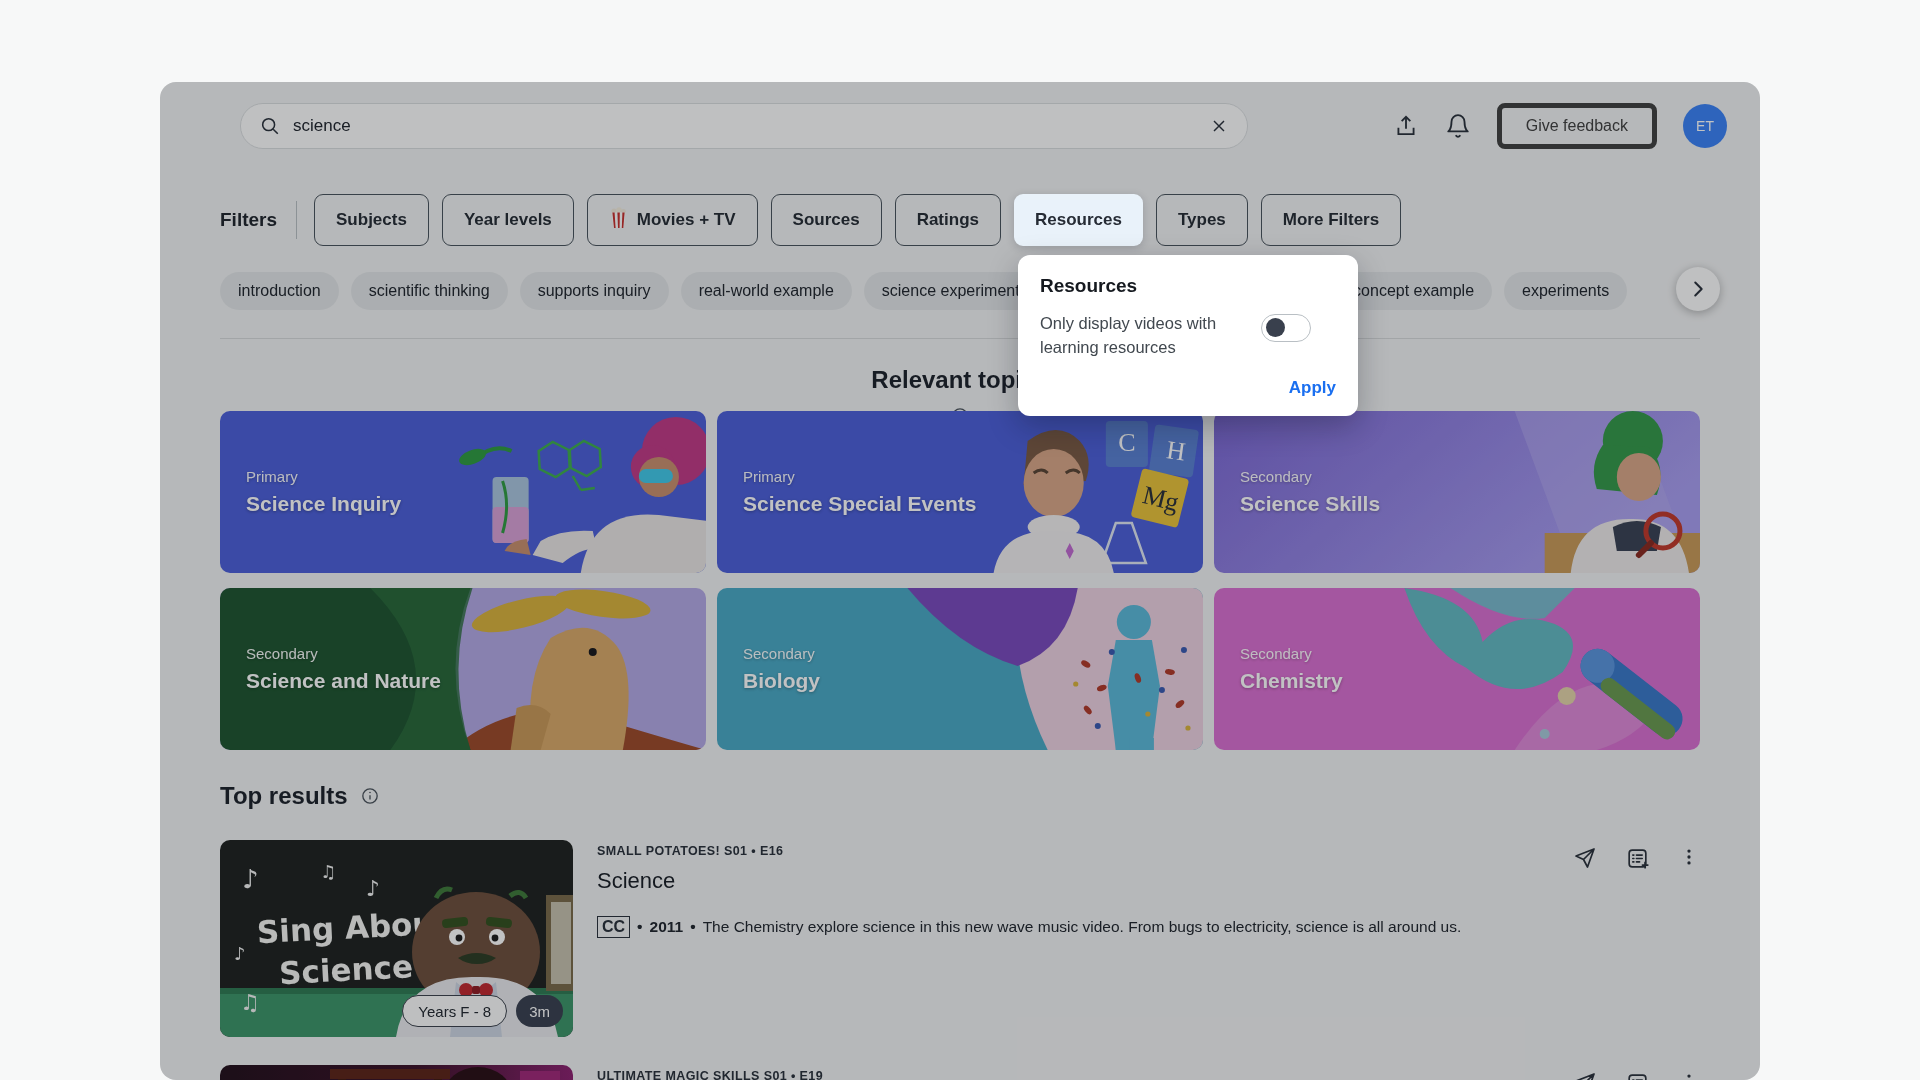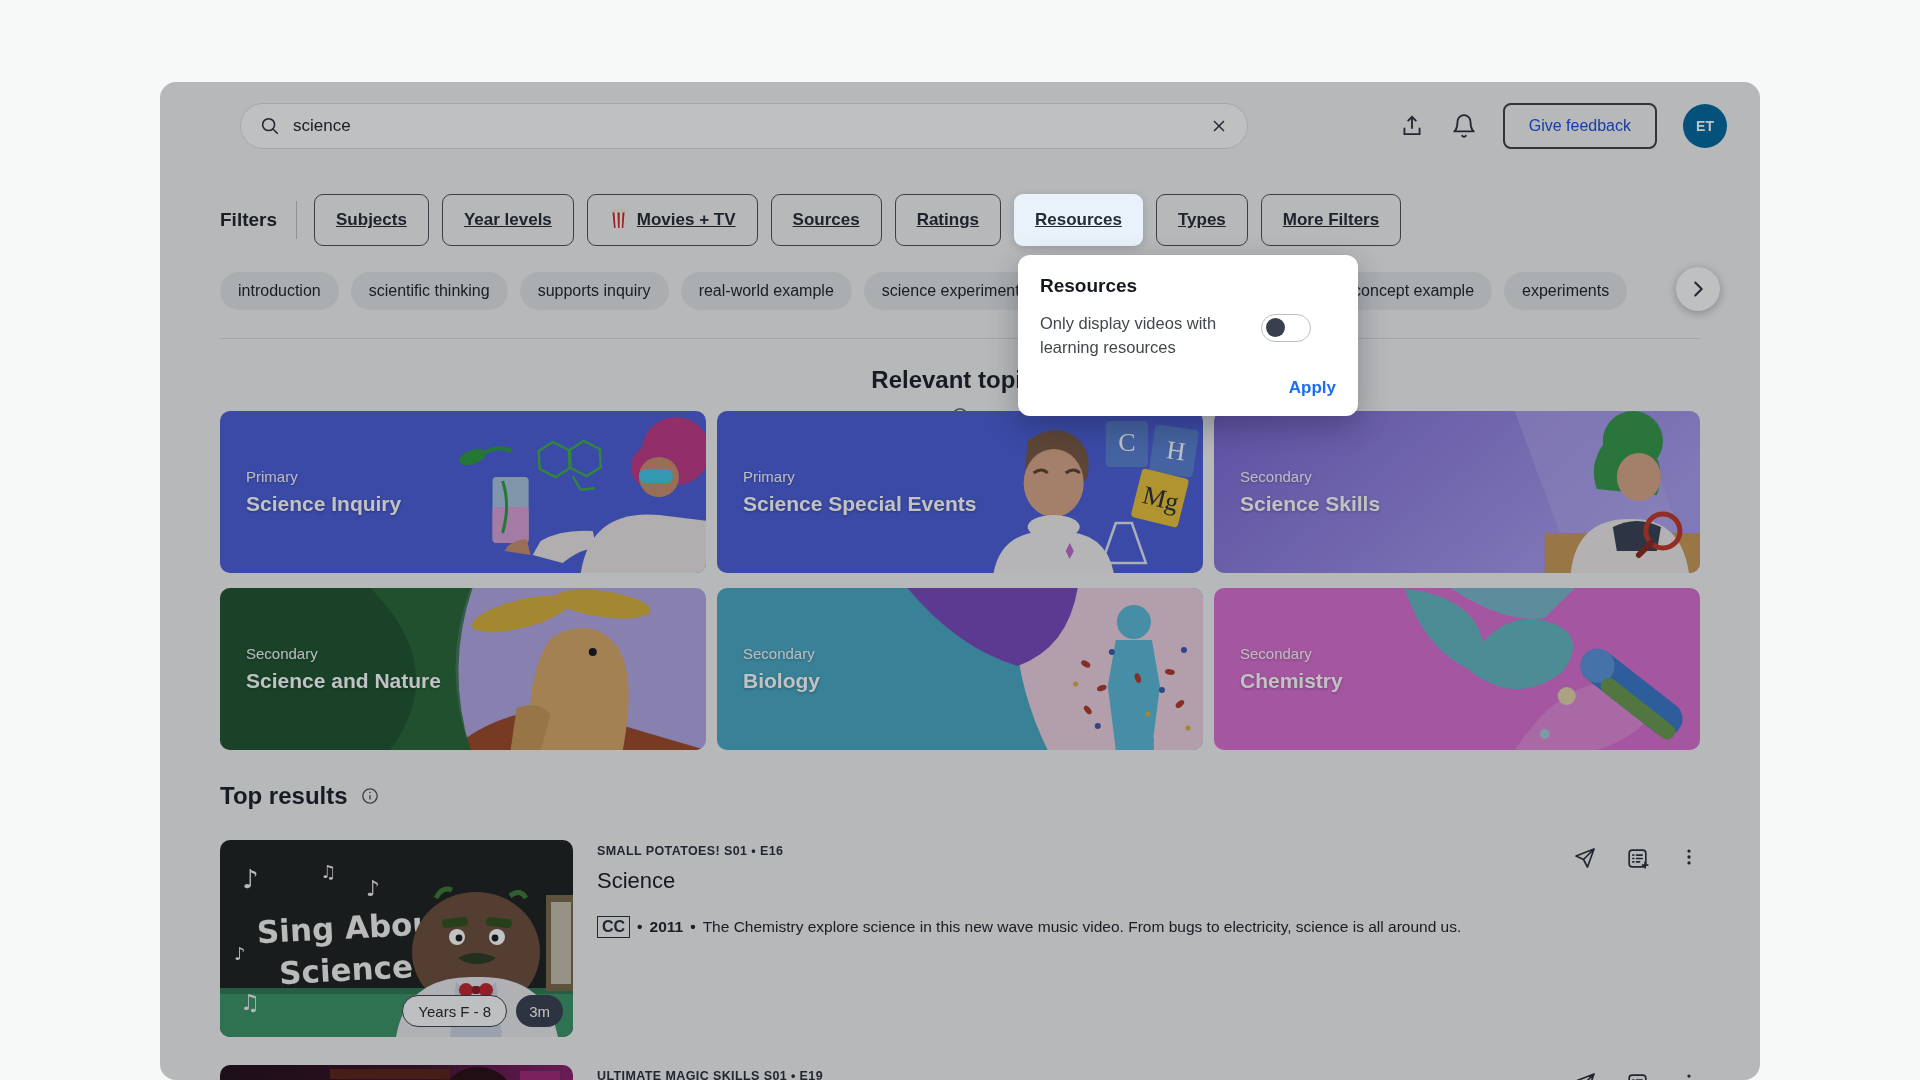--- a/index.html
+++ b/index.html
@@ -16,33 +16,33 @@
   
   .topbar { position:absolute; left:80px; right:33px; top:21px; height:46px;
             display:flex; align-items:center; }
   .search-pill { width:1008px; height:46px; background:#fdfdfd; border:1px solid #d9dcde;
                  border-radius:23px; display:flex; align-items:center; padding:0 18px; gap:12px; }
   .search-pill input { border:none; outline:none; background:transparent; flex:1;
                        font:17px "Liberation Sans", sans-serif; color:#21262e; }
   .icon-btn { background:none; border:none; cursor:pointer; color:#2a313b;
               display:flex; align-items:center; justify-content:center; }
   .top-actions { margin-left:auto; display:flex; align-items:center; gap:26px; }
-  .feedback-btn { height:46px; padding:0 24px; border:2px solid #404040; border-radius:8px;
-                  background:transparent; font:16px "Liberation Sans", sans-serif; color:#1d4ed8; cursor:pointer; }
-  .avatar { width:44px; height:44px; border-radius:50%; background:#0369a1; color:#fff;
-            font-size:14px; font-weight:700; display:flex; align-items:center; justify-content:center; cursor:pointer; }
+  .feedback-btn { height:46px; padding:0 24px; border:5px solid #404040; border-radius:8px;
+                  background:transparent; font:16px "Liberation Sans", sans-serif; color:#404040; cursor:pointer; }
+  .avatar { width:44px; height:44px; border-radius:50%; background:#3b82f6; color:#fff;
+            font-size:14px; font-weight:400; display:flex; align-items:center; justify-content:center; cursor:pointer; }
 
   
   .filters-row { position:absolute; left:60px; right:60px; top:112px; height:52px;
                  display:flex; align-items:center; gap:13px; }
   .filters-label { font-size:19px; font-weight:700; color:#21262e; margin-right:6px; }
   .v-divider { width:1px; height:38px; background:#b9bfc3; margin-right:4px; }
   .filter-btn { height:52px; padding:0 21px; border:1px solid #49535c; border-radius:9px;
                 background:transparent; font:17px "Liberation Sans", sans-serif; font-weight:700;
-                color:#262c35; cursor:pointer; display:flex; align-items:center; gap:9px;text-decoration:underline; }
+                color:#262c35; cursor:pointer; display:flex; align-items:center; gap:9px; }
   .filter-btn.active { border:none; background:#e9f2fa; position:relative; z-index:30;
                        box-shadow:0 2px 8px rgba(20,30,45,.18); }
 
   
   .chips-row { position:absolute; left:60px; right:58px; top:190px; height:38px;
                display:flex; gap:12px; overflow:hidden; }
   .chip { flex:none; height:38px; padding:0 18px; border-radius:19px; background:#e2e5e7;
           display:flex; align-items:center; font-size:16px; color:#21262e; cursor:pointer; white-space:nowrap; }
   .chips-arrow { position:absolute; left:1516px; top:185px; width:44px; height:44px; border-radius:50%;
                  background:#fcfcfc; border:none; box-shadow:0 2px 10px rgba(0,0,0,.28);

